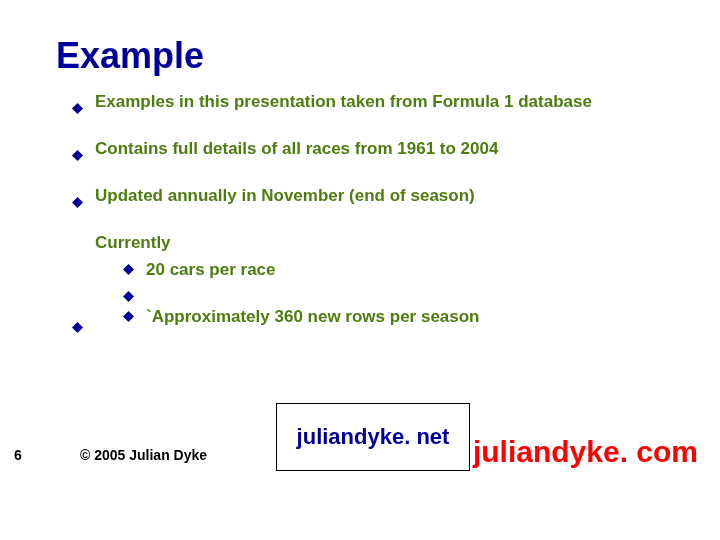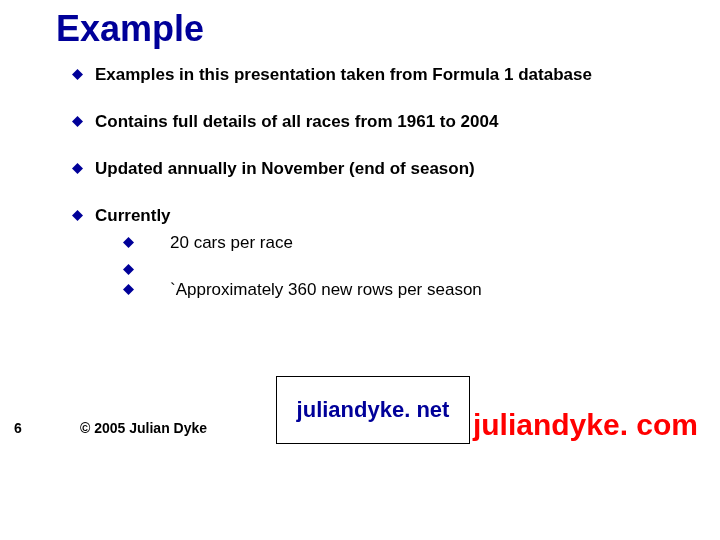--- a/index.html
+++ b/index.html
@@ -9,63 +9,63 @@
     height: 540px;
     font-family: Arial, Helvetica, sans-serif;
     background: #ffffff;
     overflow: hidden;
   }
   .slide {
     position: relative;
     width: 720px;
     height: 464px;
     box-sizing: border-box;
+    margin-top: 27px;
   }
   .title {
     position: absolute;
     top: 8px;
     left: 56px;
     font-size: 36px;
     font-weight: bold;
     color: #000099;
   }
   .content {
     position: absolute;
     top: 64px;
     left: 72px;
     right: 40px;
   }
   .bullet-item {
     display: flex;
-    align-items: flex-start;
+    align-items: flex-end;
     margin-bottom: 24px;
     font-size: 17px;
     font-weight: bold;
-    color: #000000;
+    color: #4d7c0f;
     line-height: 1.35;
   }
   .bullet-icon {
     flex: 0 0 auto;
     margin-right: 12px;
     margin-top: 5px;
   }
   .bullet-icon svg {
     display: block;
   }
   .sublist {
     margin-top: 4px;
   }
   .sub-item {
     display: flex;
     align-items: flex-start;
     margin-left: 28px;
     margin-bottom: 4px;
     font-size: 17px;
-    font-weight: normal;
-    gap: 24px;
+    font-weight: bold;
   }
   .boxed {
     position: absolute;
     top: 376px;
     left: 276px;
     width: 176px;
     text-align: center;
     font-size: 22px;
     font-weight: bold;
     color: #000099;

